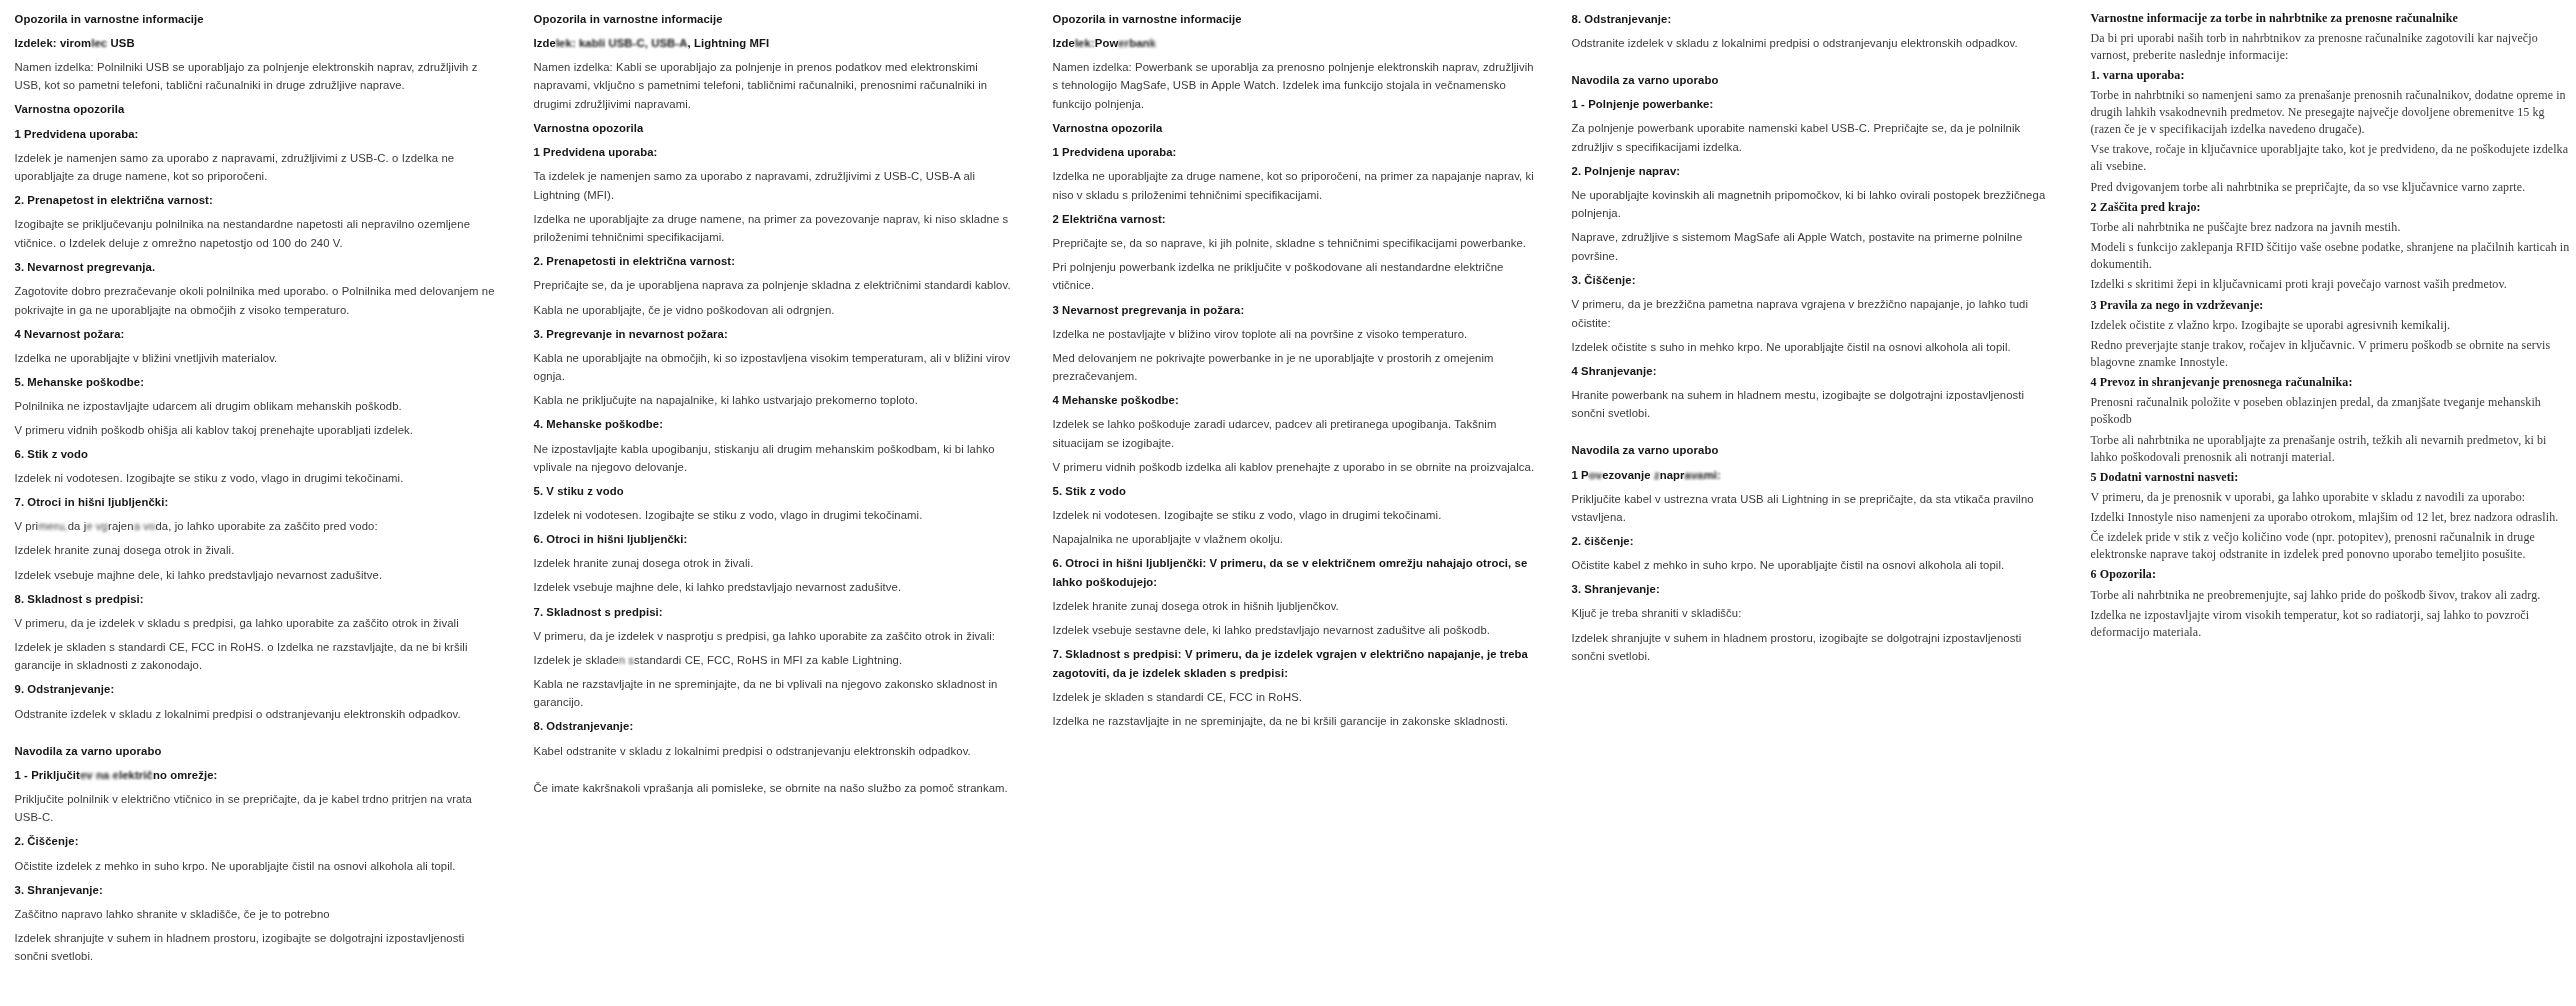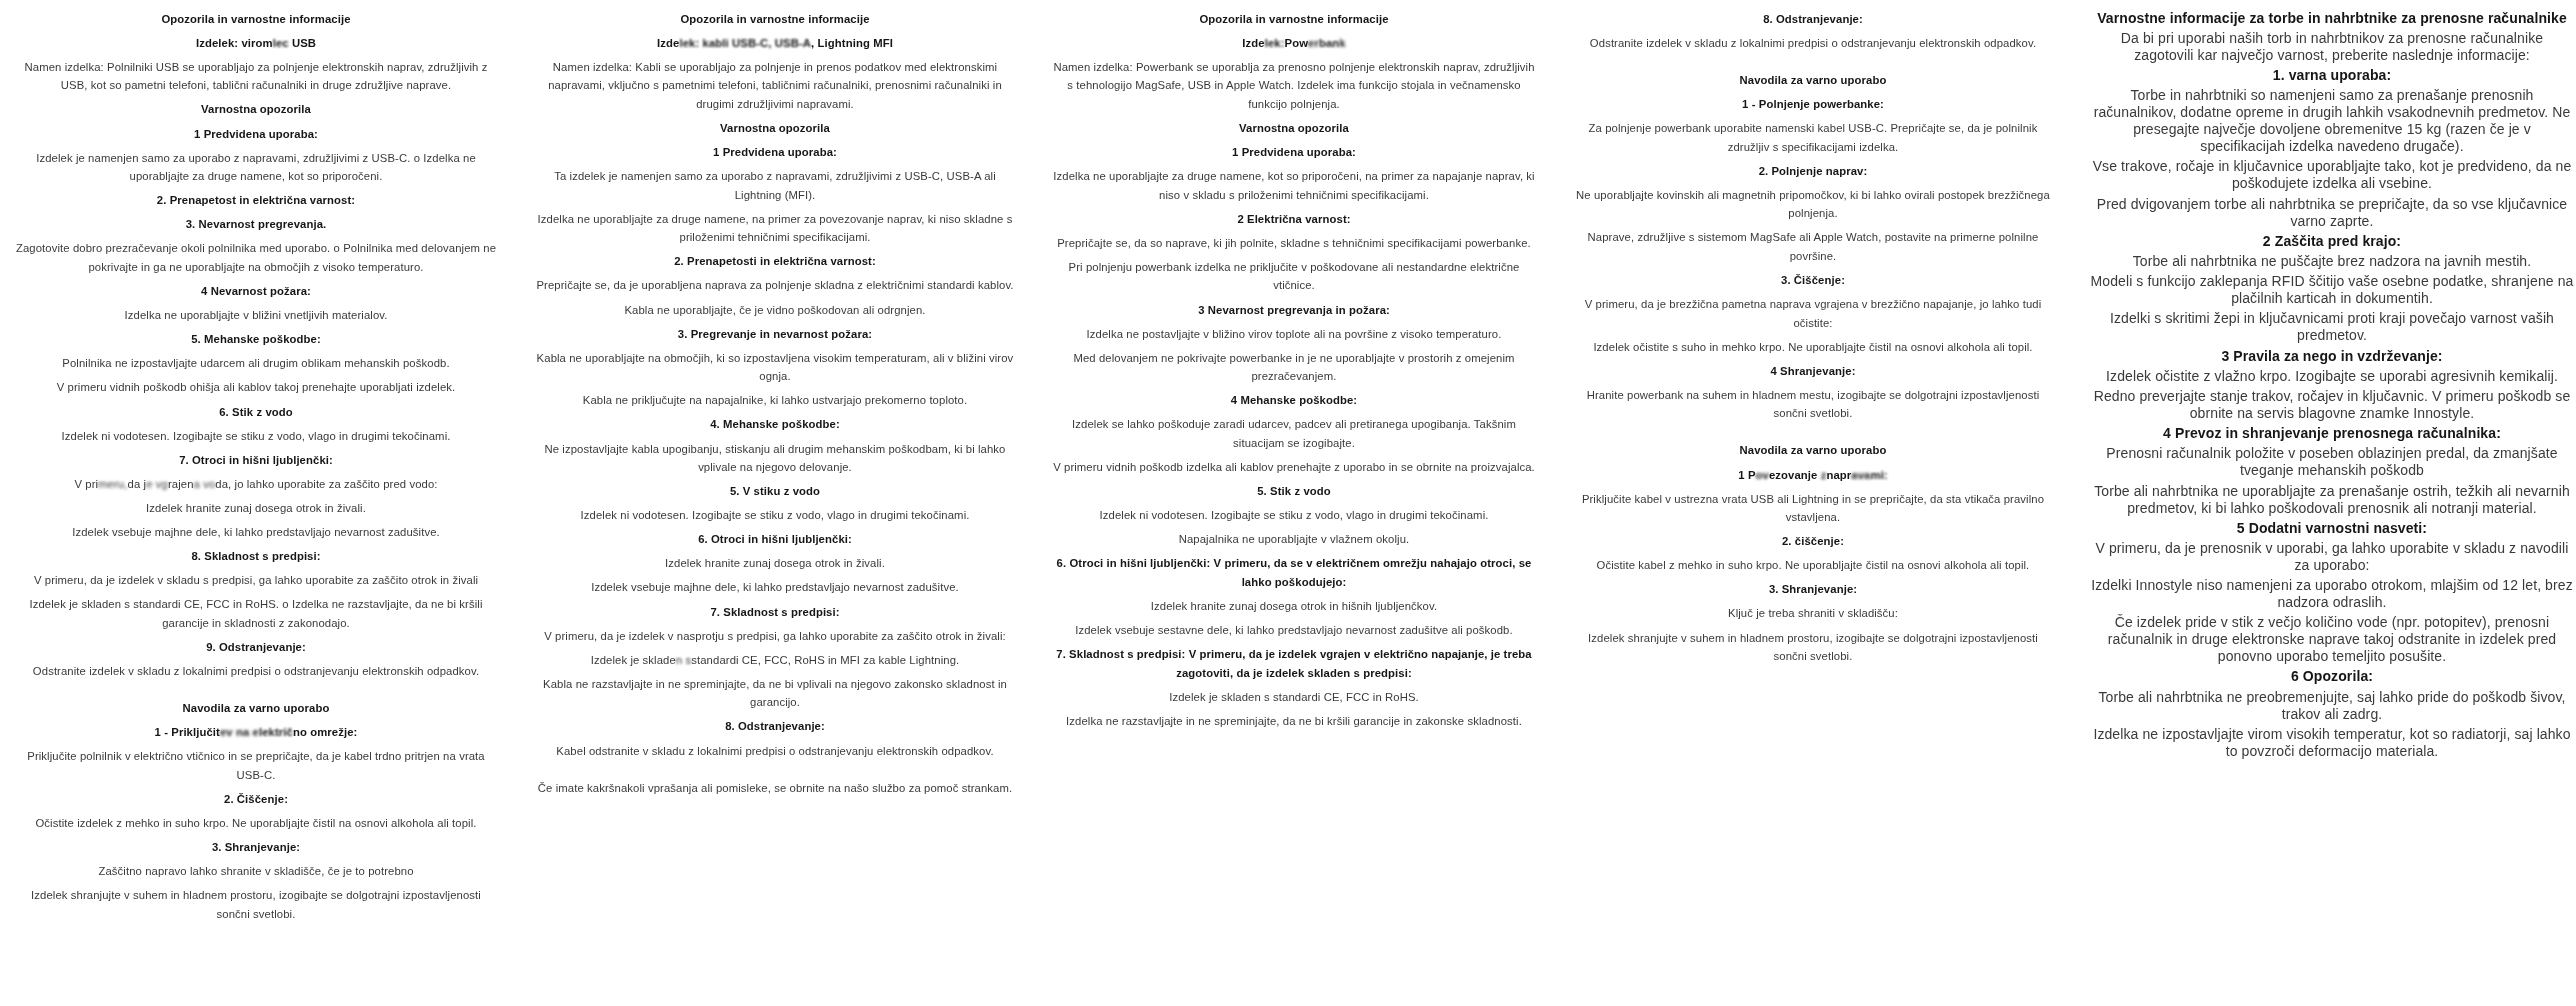--- a/index.html
+++ b/index.html
@@ -12,52 +12,53 @@
     width: 2576px;
     height: 1006px;
     overflow: hidden;
     padding: 9.7px 0 0 14.5px;
     display: grid;
     grid-template-columns: repeat(5, 483px);
     column-gap: 36px;
     align-content: start;
     font-family: "Liberation Sans", "DejaVu Sans", sans-serif;
     background: #ffffff;
-    text-align: center;
   }
   .col { min-width: 0; }
   .h, .p {
     font-size: 11.3px;
     line-height: 18.5px;
     margin: 0 0 5.6px 0;
     letter-spacing: 0.1px;
   }
   .h { font-weight: bold; color: #161616; }
   .p { font-weight: normal; color: #3a3a3a; }
   .col.tight .h, .col.tight .p {
-    font-size: 14px;
+    font-size: 12px;
     line-height: 17px;
     margin: 0 0 3.2px 0;
+    font-family: Liberation Serif, serif;
   }
   .gap { height: 13px; }
   .b1 { filter: blur(0.8px); display: inline-block; }
   .b2 { filter: blur(1.7px); display: inline-block; }
 </style>
 </head>
 <body>
 
 <div class="doc">
     <div class="col">
       <div class="h">Opozorila in varnostne informacije</div>
       <div class="h"><span>Izdelek: virom</span><span class="b1">lec</span><span> USB</span></div>
       <div class="p">Namen izdelka: Polnilniki USB se uporabljajo za polnjenje elektronskih naprav, združljivih z USB, kot so pametni telefoni, tablični računalniki in druge združljive naprave.</div>
       <div class="h">Varnostna opozorila</div>
       <div class="h">1 Predvidena uporaba:</div>
       <div class="p">Izdelek je namenjen samo za uporabo z napravami, združljivimi z USB-C. o Izdelka ne uporabljajte za druge namene, kot so priporočeni.</div>
       <div class="h">2. Prenapetost in električna varnost:</div>
+      <div class="p">Izogibajte se priključevanju polnilnika na nestandardne napetosti ali nepravilno ozemljene vtičnice. o Izdelek deluje z omrežno napetostjo od 100 do 240 V.</div>
       <div class="h">3. Nevarnost pregrevanja.</div>
       <div class="p">Zagotovite dobro prezračevanje okoli polnilnika med uporabo. o Polnilnika med delovanjem ne pokrivajte in ga ne uporabljajte na območjih z visoko temperaturo.</div>
       <div class="h">4 Nevarnost požara:</div>
       <div class="p">Izdelka ne uporabljajte v bližini vnetljivih materialov.</div>
       <div class="h">5. Mehanske poškodbe:</div>
       <div class="p">Polnilnika ne izpostavljajte udarcem ali drugim oblikam mehanskih poškodb.</div>
       <div class="p">V primeru vidnih poškodb ohišja ali kablov takoj prenehajte uporabljati izdelek.</div>
       <div class="h">6. Stik z vodo</div>
       <div class="p">Izdelek ni vodotesen. Izogibajte se stiku z vodo, vlago in drugimi tekočinami.</div>
       <div class="h">7. Otroci in hišni ljubljenčki:</div>

